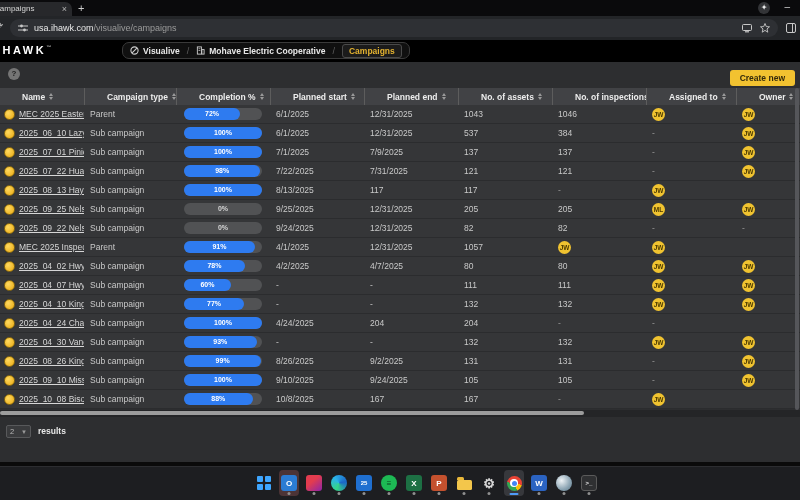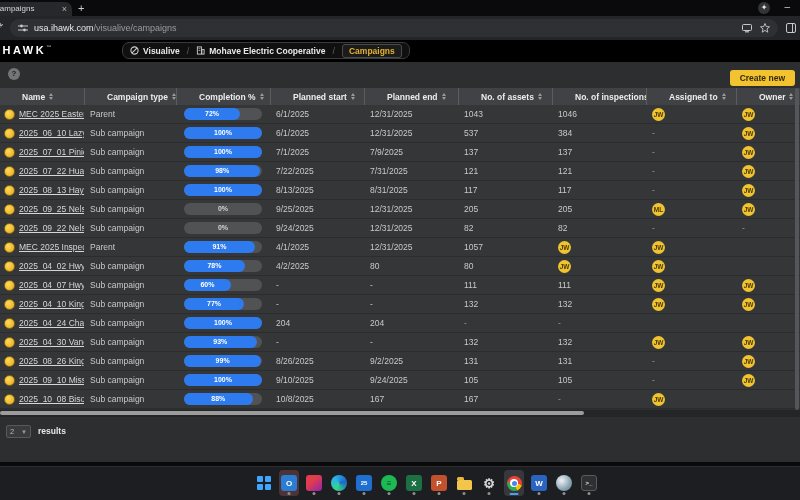--- a/index.html
+++ b/index.html
@@ -327,21 +327,20 @@
           <span class="coin"></span>
           <a class="name-link">2025_08_13 Hayden ...</a>
         </div>
         <div class="td">Sub campaign</div>
         <div class="td">
           <div class="pill">
             <div class="pill-fill" style="width: 100%;">100%</div>
           </div>
         </div>
         <div class="td">8/13/2025</div>
-        <div class="td">8/31/2025</div>
         <div class="td">117</div>
         <div class="td">117</div>
         <div class="td"><span class="dash-val">-</span></div>
         <div class="td">
           <span class="badge">JW</span>
         </div>
       </div>
       <div class="tr grid-cols">
         <div class="td td-name">
           <span class="coin"></span>
@@ -408,20 +407,21 @@
           <span class="coin"></span>
           <a class="name-link">2025_04_02 Hwy 95</a>
         </div>
         <div class="td">Sub campaign</div>
         <div class="td">
           <div class="pill">
             <div class="pill-fill" style="width: 78%;">78%</div>
           </div>
         </div>
         <div class="td">4/2/2025</div>
+        <div class="td">4/7/2025</div>
         <div class="td">80</div>
         <div class="td">80</div>
         <div class="td">
           <span class="badge">JW</span>
         </div>
         <div class="td">
           <span class="badge">JW</span>
         </div>
       </div>
       <div class="tr grid-cols">
@@ -472,20 +472,21 @@
         <div class="td td-name">
           <span class="coin"></span>
           <a class="name-link">2025_04_24 Chaparr...</a>
         </div>
         <div class="td">Sub campaign</div>
         <div class="td">
           <div class="pill">
             <div class="pill-fill" style="width: 100%;">100%</div>
           </div>
         </div>
+        <div class="td">4/24/2025</div>
         <div class="td">204</div>
         <div class="td">204</div>
         <div class="td"><span class="dash-val">-</span></div>
         <div class="td"><span class="dash-val">-</span></div>
       </div>
       <div class="tr grid-cols">
         <div class="td td-name">
           <span class="coin"></span>
           <a class="name-link">2025_04_30 Vandersl...</a>
         </div>

